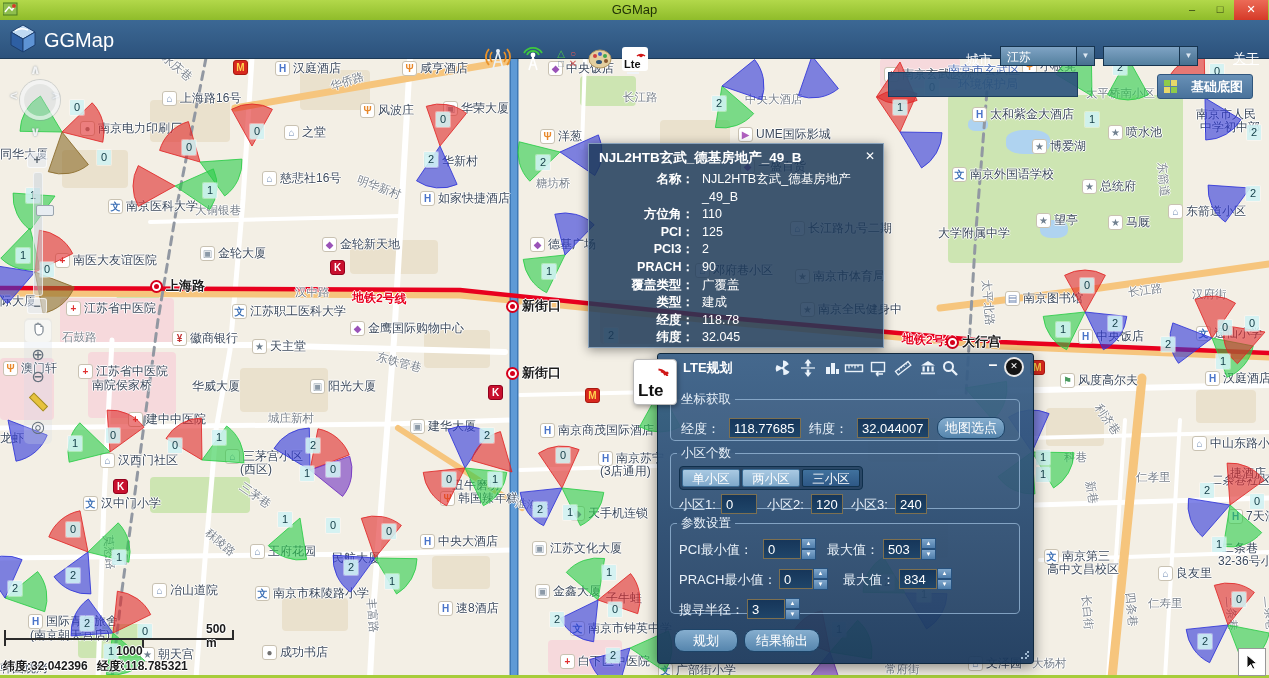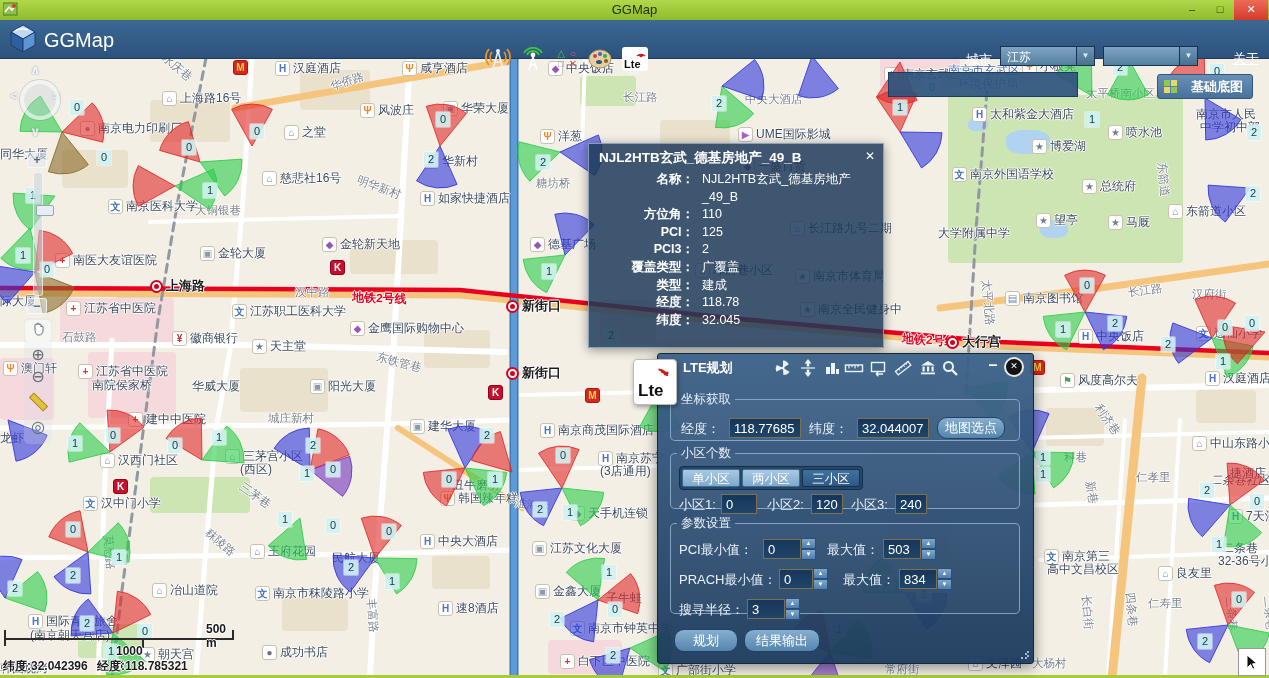--- a/index.html
+++ b/index.html
@@ -968,20 +968,24 @@
         </div>
         <div class="prow">
           <div class="pl">PCI：</div>
           <div class="pv">125</div>
         </div>
         <div class="prow">
           <div class="pl">PCI3：</div>
           <div class="pv">2</div>
         </div>
         <div class="prow">
+          <div class="pl">PRACH：</div>
+          <div class="pv">90</div>
+        </div>
+        <div class="prow">
           <div class="pl">覆盖类型：</div>
           <div class="pv">广覆盖</div>
         </div>
         <div class="prow">
           <div class="pl">类型：</div>
           <div class="pv">建成</div>
         </div>
         <div class="prow">
           <div class="pl">经度：</div>
           <div class="pv">118.78</div>

